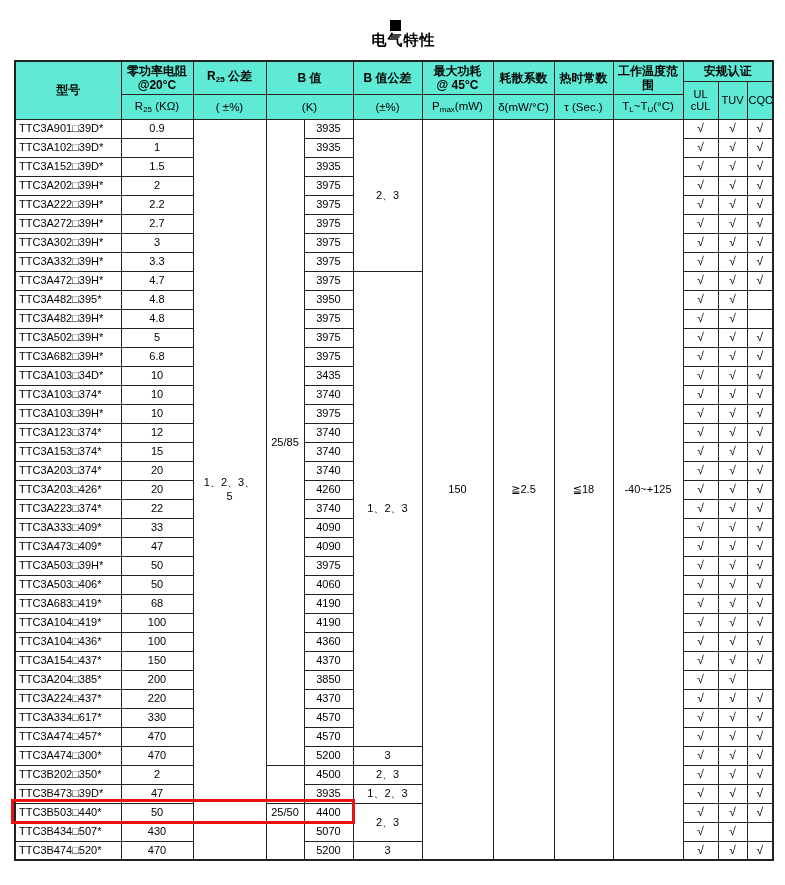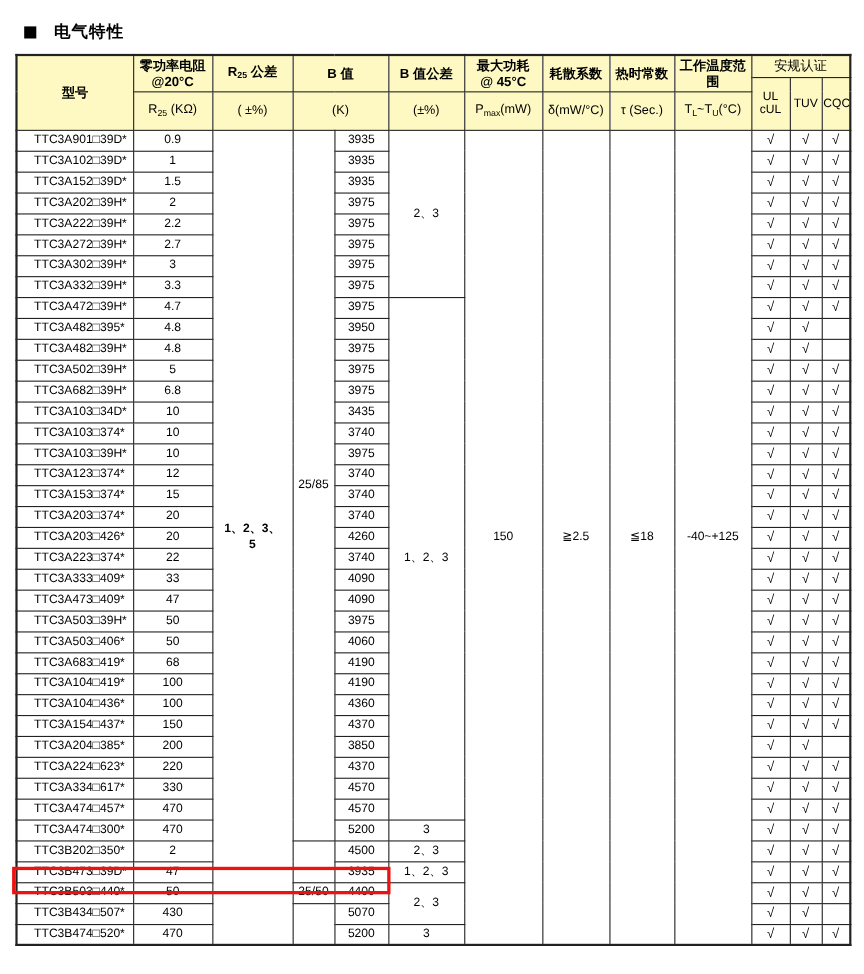--- a/index.html
+++ b/index.html
@@ -6,20 +6,21 @@
   body {
     width: 785px; height: 885px;
     background: #ffffff;
     font-family: "Liberation Sans", "DejaVu Sans", sans-serif;
     color: #000;
     overflow: hidden;
   }
   .title-row {
     display: flex; align-items: center;
     margin: 20px 0 10px 22px;
+    flex-direction: column;
   }
   .title-bullet {
     width: 11px; height: 11px; background: #000;
     display: inline-block; margin-right: 16px;
   }
   .title-text { font-size: 15px; font-weight: bold; letter-spacing: 1px; }
   .table-wrap { position: relative; margin-left: 14px; }
   table {
     border-collapse: collapse; table-layout: fixed;
     width: 758px;
@@ -27,28 +28,28 @@
   }
   th, td {
     border: 1px solid #222;
     font-size: 11px;
     text-align: center;
     vertical-align: middle;
     padding: 0 1px;
     overflow: hidden;
     background: #fff;
   }
-  thead th { background: #fef9c3; }
+  thead th { background: #5eead4; }
   thead .h1 { font-weight: bold; font-size: 12px; height: 33px; line-height: 14px; }
-  thead .h2 { font-weight: normal; font-size: 11.5px; height: 35px; }
-  thead .cert-top { height: 20px; font-weight: normal; font-size: 12px; margin-left: 44px; }
+  thead .h2 { font-weight: normal; font-size: 11.5px; height: 25px; }
+  thead .cert-top { height: 20px; font-weight: bold; font-size: 12px; margin-left: 44px; }
   thead .cert-sub { font-weight: normal; font-size: 11px; line-height: 12px; margin-top: 10px; }
   tbody td { height: 19px; line-height: 13px; }
-  td.model-cell { text-align: left; padding-left: 15px; font-size: 11px; white-space: nowrap; }
-  td.merged-r25_tol { white-space: pre-line; line-height: 14px; font-weight: bold; }
+  td.model-cell { text-align: left; padding-left: 3px; font-size: 11px; white-space: nowrap; }
+  td.merged-r25_tol { white-space: pre-line; line-height: 14px; }
   td.cert-cell { font-size: 12px; }
   sub { font-size: 8px; vertical-align: -2px; }
   .hl-box {
     position: absolute;
     border: 3px solid #ee1111;
     pointer-events: none;
     background: transparent;
   }
 </style>
 </head>
@@ -363,21 +364,21 @@
         </tr>
         <tr>
           <td class="model-cell">TTC3A204□385*</td>
           <td class="r25-cell">200</td>
           <td class="b-value-cell">3850</td>
           <td class="cert-cell">√</td>
           <td class="cert-cell">√</td>
           <td class="cert-cell"></td>
         </tr>
         <tr>
-          <td class="model-cell">TTC3A224□623*</td>
+          <td class="model-cell">TTC3A224□437*</td>
           <td class="r25-cell">220</td>
           <td class="b-value-cell">4370</td>
           <td class="cert-cell">√</td>
           <td class="cert-cell">√</td>
           <td class="cert-cell">√</td>
         </tr>
         <tr>
           <td class="model-cell">TTC3A334□617*</td>
           <td class="r25-cell">330</td>
           <td class="b-value-cell">4570</td>

